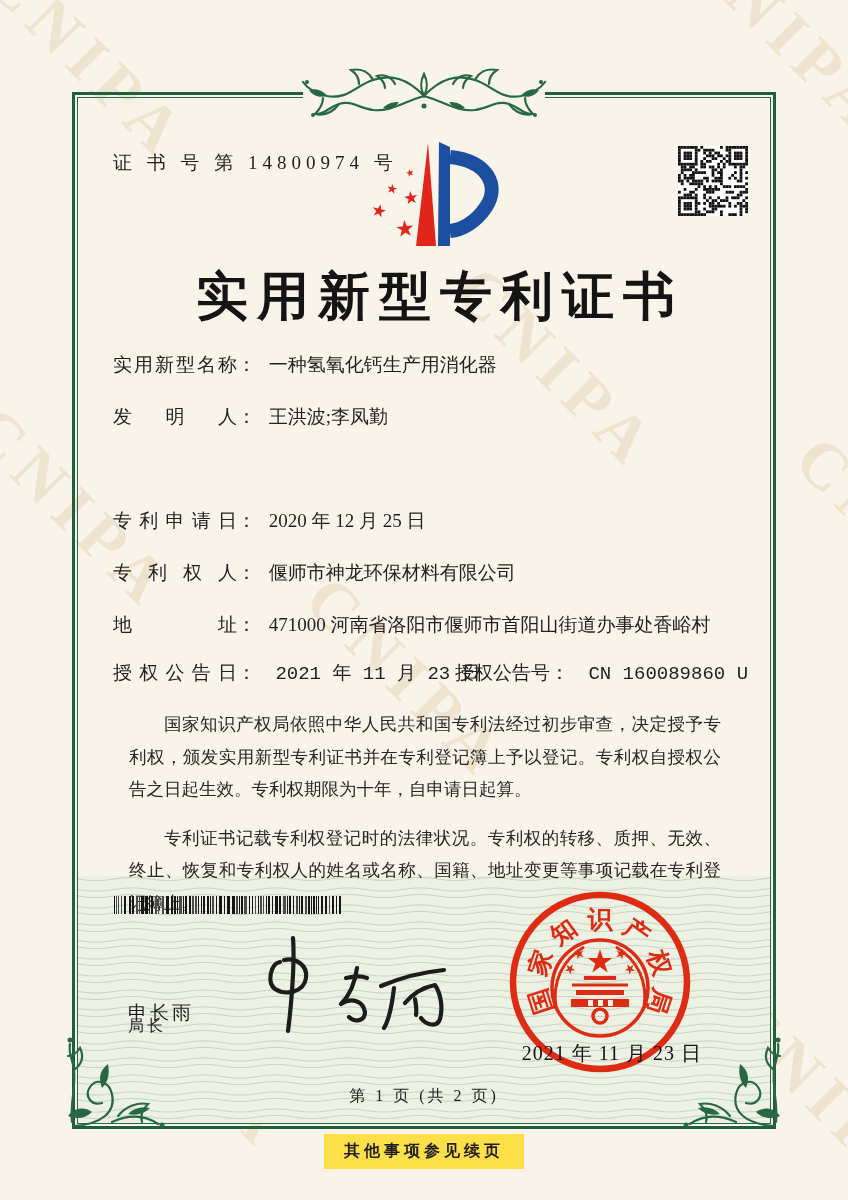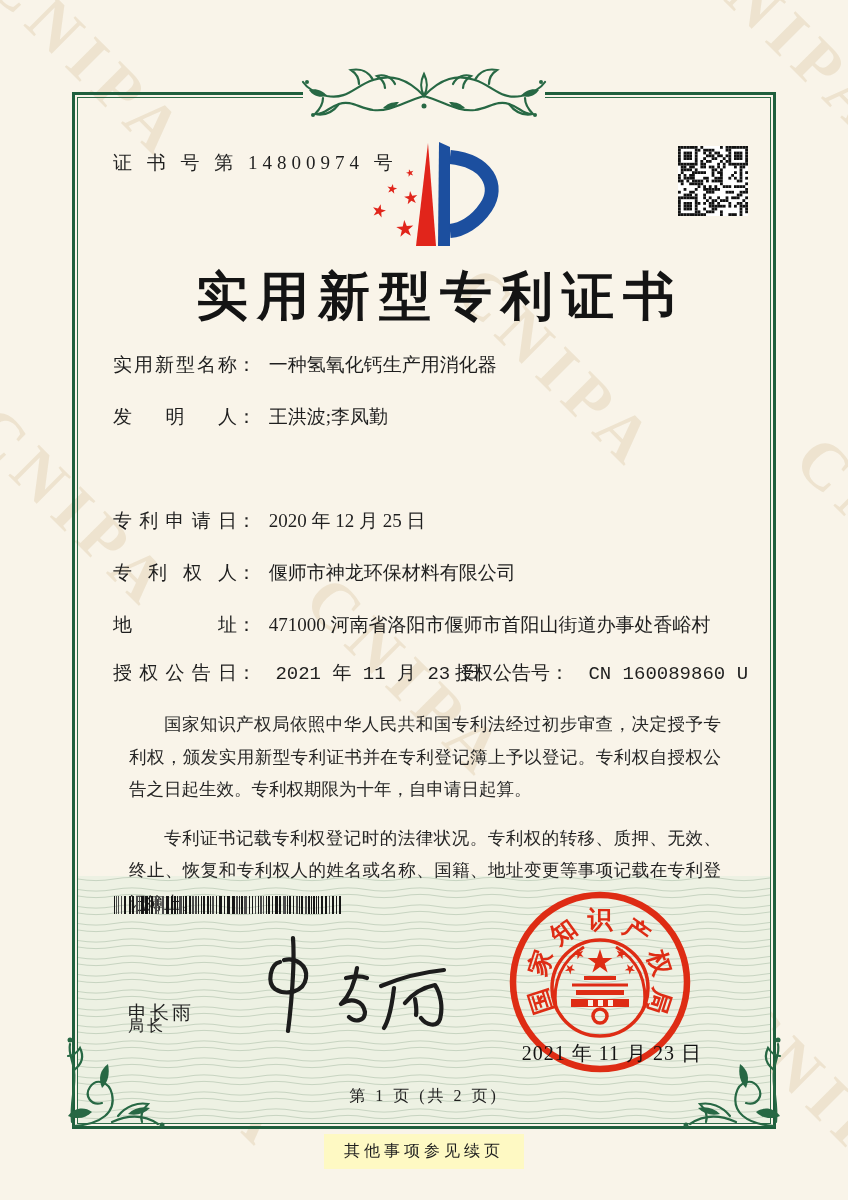--- a/index.html
+++ b/index.html
@@ -55,21 +55,21 @@
   .seal .ring{fill:none;stroke:#de2c14;stroke-width:6.5;}
   .seal .emblem{stroke:#de2c14;fill:none;}
   .seal .emblem .f{fill:#de2c14;stroke:none;}
   .seal-char{font-size:25px;font-weight:bold;fill:#de2c14;font-family:"Liberation Serif",serif;}
   .seal-date{position:absolute;left:512px;top:1040px;width:200px;text-align:center;
              font-size:20px;letter-spacing:1px;color:#121212;z-index:7;}
 
   .page-info{position:absolute;left:0;top:1086px;width:848px;text-align:center;font-size:16px;
              letter-spacing:3px;z-index:6;}
   .note-box{position:absolute;left:0;top:1134px;width:848px;text-align:center;z-index:6;}
-  .note-box span{display:inline-block;background:#fef9c3;padding:7px 20px;font-size:16px;letter-spacing:4px;}
+  .note-box span{display:inline-block;background:#fde047;padding:7px 20px;font-size:16px;letter-spacing:4px;font-weight:bold;}
 </style>
 </head>
 <body>
 
 <div class="page">
 
   <span class="wm" style="left:-40px;top:20px;">CNIPA</span>
   <span class="wm" style="left:660px;top:-5px;">CNIPA</span>
   <span class="wm" style="left:430px;top:330px;">CNIPA</span>
   <span class="wm" style="left:-55px;top:470px;">CNIPA</span>

